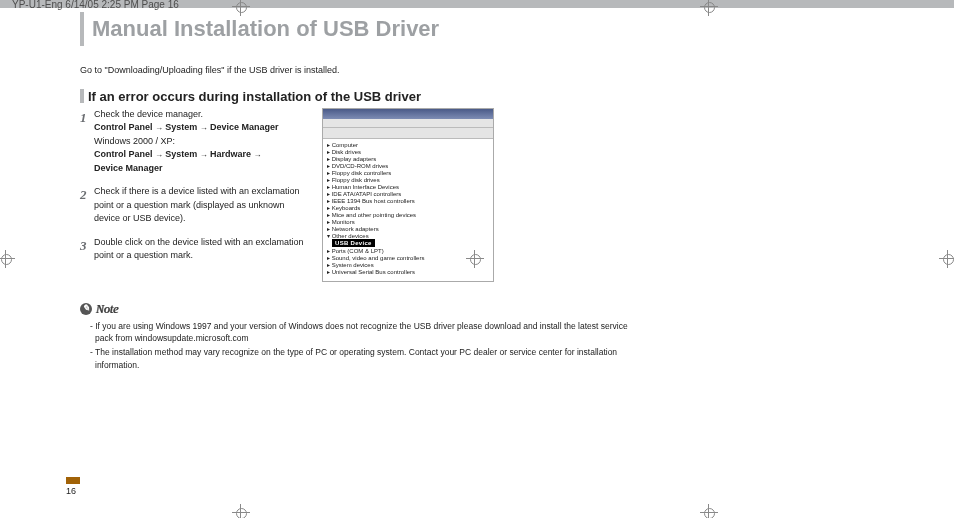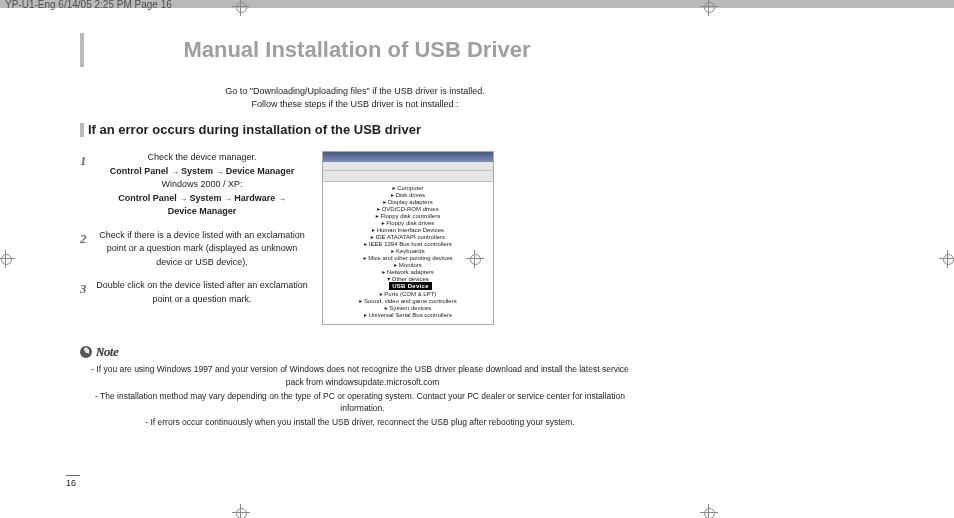--- a/index.html
+++ b/index.html
@@ -13,49 +13,48 @@
     position: relative;
   }
   .header-strip {
     width: 100%;
     height: 8px;
     background: #b7b9bb;
   }
   .header-text {
     position: absolute;
     top: -1px;
-    left: 5px;
+    left: 12px;
     font-size: 10px;
     color: #4d4d4d;
   }
   .page-wrap {
-    padding: 25px 0 0 80px;
+    padding: 4px 0 0 80px;
     width: 550px;
-    text-align: center;
   }
   .title-bar {
     border-left: 4px solid #b7b9bb;
     padding: 4px 8px;
     margin-bottom: 18px;
   }
   .title {
     font-size: 22px;
     font-weight: bold;
     color: #9da0a3;
     margin: 0;
   }
   .intro {
     font-size: 9px;
     line-height: 1.4;
     margin-bottom: 12px;
   }
   .subhead-row {
     display: flex;
     align-items: center;
-    margin-bottom: 14px;
+    margin-bottom: 4px;
   }
   .sub-marker {
     width: 4px;
     height: 14px;
     background: #b7b9bb;
     margin-right: 4px;
   }
   .subhead {
     font-size: 13px;
     font-weight: bold;
@@ -157,23 +156,23 @@
     padding-left: 10px;
   }
   .note-item {
     text-indent: -5px;
     padding-left: 5px;
     margin-bottom: 1px;
   }
   .page-num {
     position: absolute;
     left: 66px;
-    bottom: 30px;
+    bottom: 22px;
     font-size: 9px;
-    border-top: 1px solid #a16207;
+    border-top: 7px solid #a16207;
     padding-top: 2px;
     width: 14px;
     text-align: left;
   }
   
   .cross {
     position: absolute;
     width: 18px; height: 18px;
     pointer-events: none;
   }
@@ -199,21 +198,20 @@
 <div class="header-text">YP-U1-Eng  6/14/05 2:25 PM  Page 16</div>
 
 <div class="page-wrap">
 
   <div class="title-bar">
     <h1 class="title">Manual Installation of USB Driver</h1>
   </div>
 
   <div class="intro">
     <div>Go to "Downloading/Uploading files" if the USB driver is installed.</div>
-    <div>Follow these steps if the USB driver is not installed :</div>
   </div>
 
   <div class="subhead-row">
     <div class="sub-marker"></div>
     <div class="subhead">If an error occurs during installation of the USB driver</div>
   </div>
 
   <div class="steps">
     <div class="steps-left">
 
@@ -239,21 +237,21 @@
         <div class="bold">Device Manager</div>
       </div>
 
       <div class="step">
         <span class="step-num">2</span>
         <span>Check if there is a device listed with an exclamation point or a question mark (displayed as unknown device or USB device).</span>
       </div>
 
       <div class="step">
         <span class="step-num">3</span>
-        <span>Double click on the device listed after an exclamation point or a question mark.</span>
+        <span>Double click on the device listed with an exclamation point or a question mark.</span>
       </div>
 
     </div>
 
     <div class="dm-shot">
       <div class="dm-title"></div>
       <div class="dm-menu"></div>
       <div class="dm-toolbar"></div>
       <div class="dm-body">
         <div class="dm-line">▸ Computer</div>
@@ -279,22 +277,21 @@
     </div>
   </div>
 
   <div class="note-block">
     <div class="note-head">
       <div class="note-icon">✎</div>
       <div class="note-label">Note</div>
     </div>
     <div class="note-list">
       <div class="note-item">- If you are using Windows 1997 and your version of Windows does not recognize the USB driver please download and install the latest service pack from windowsupdate.microsoft.com</div>
-      <div class="note-item">- The installation method may vary depending on the type of PC or operating system. Contact your PC dealer or service center for installation information.</div>
-      <div class="note-item">- If errors occur continuously when you install the USB driver, reconnect the USB plug after rebooting your system.</div>
+      <div class="note-item">- The installation method may vary recognize on the type of PC or operating system. Contact your PC dealer or service center for installation information.</div>
     </div>
   </div>
 
 </div>
 
 <div class="page-num">16</div>
 
 <div class="cross" style="left:-3px; top:250px">
     <div class="circ"></div>
   </div>

